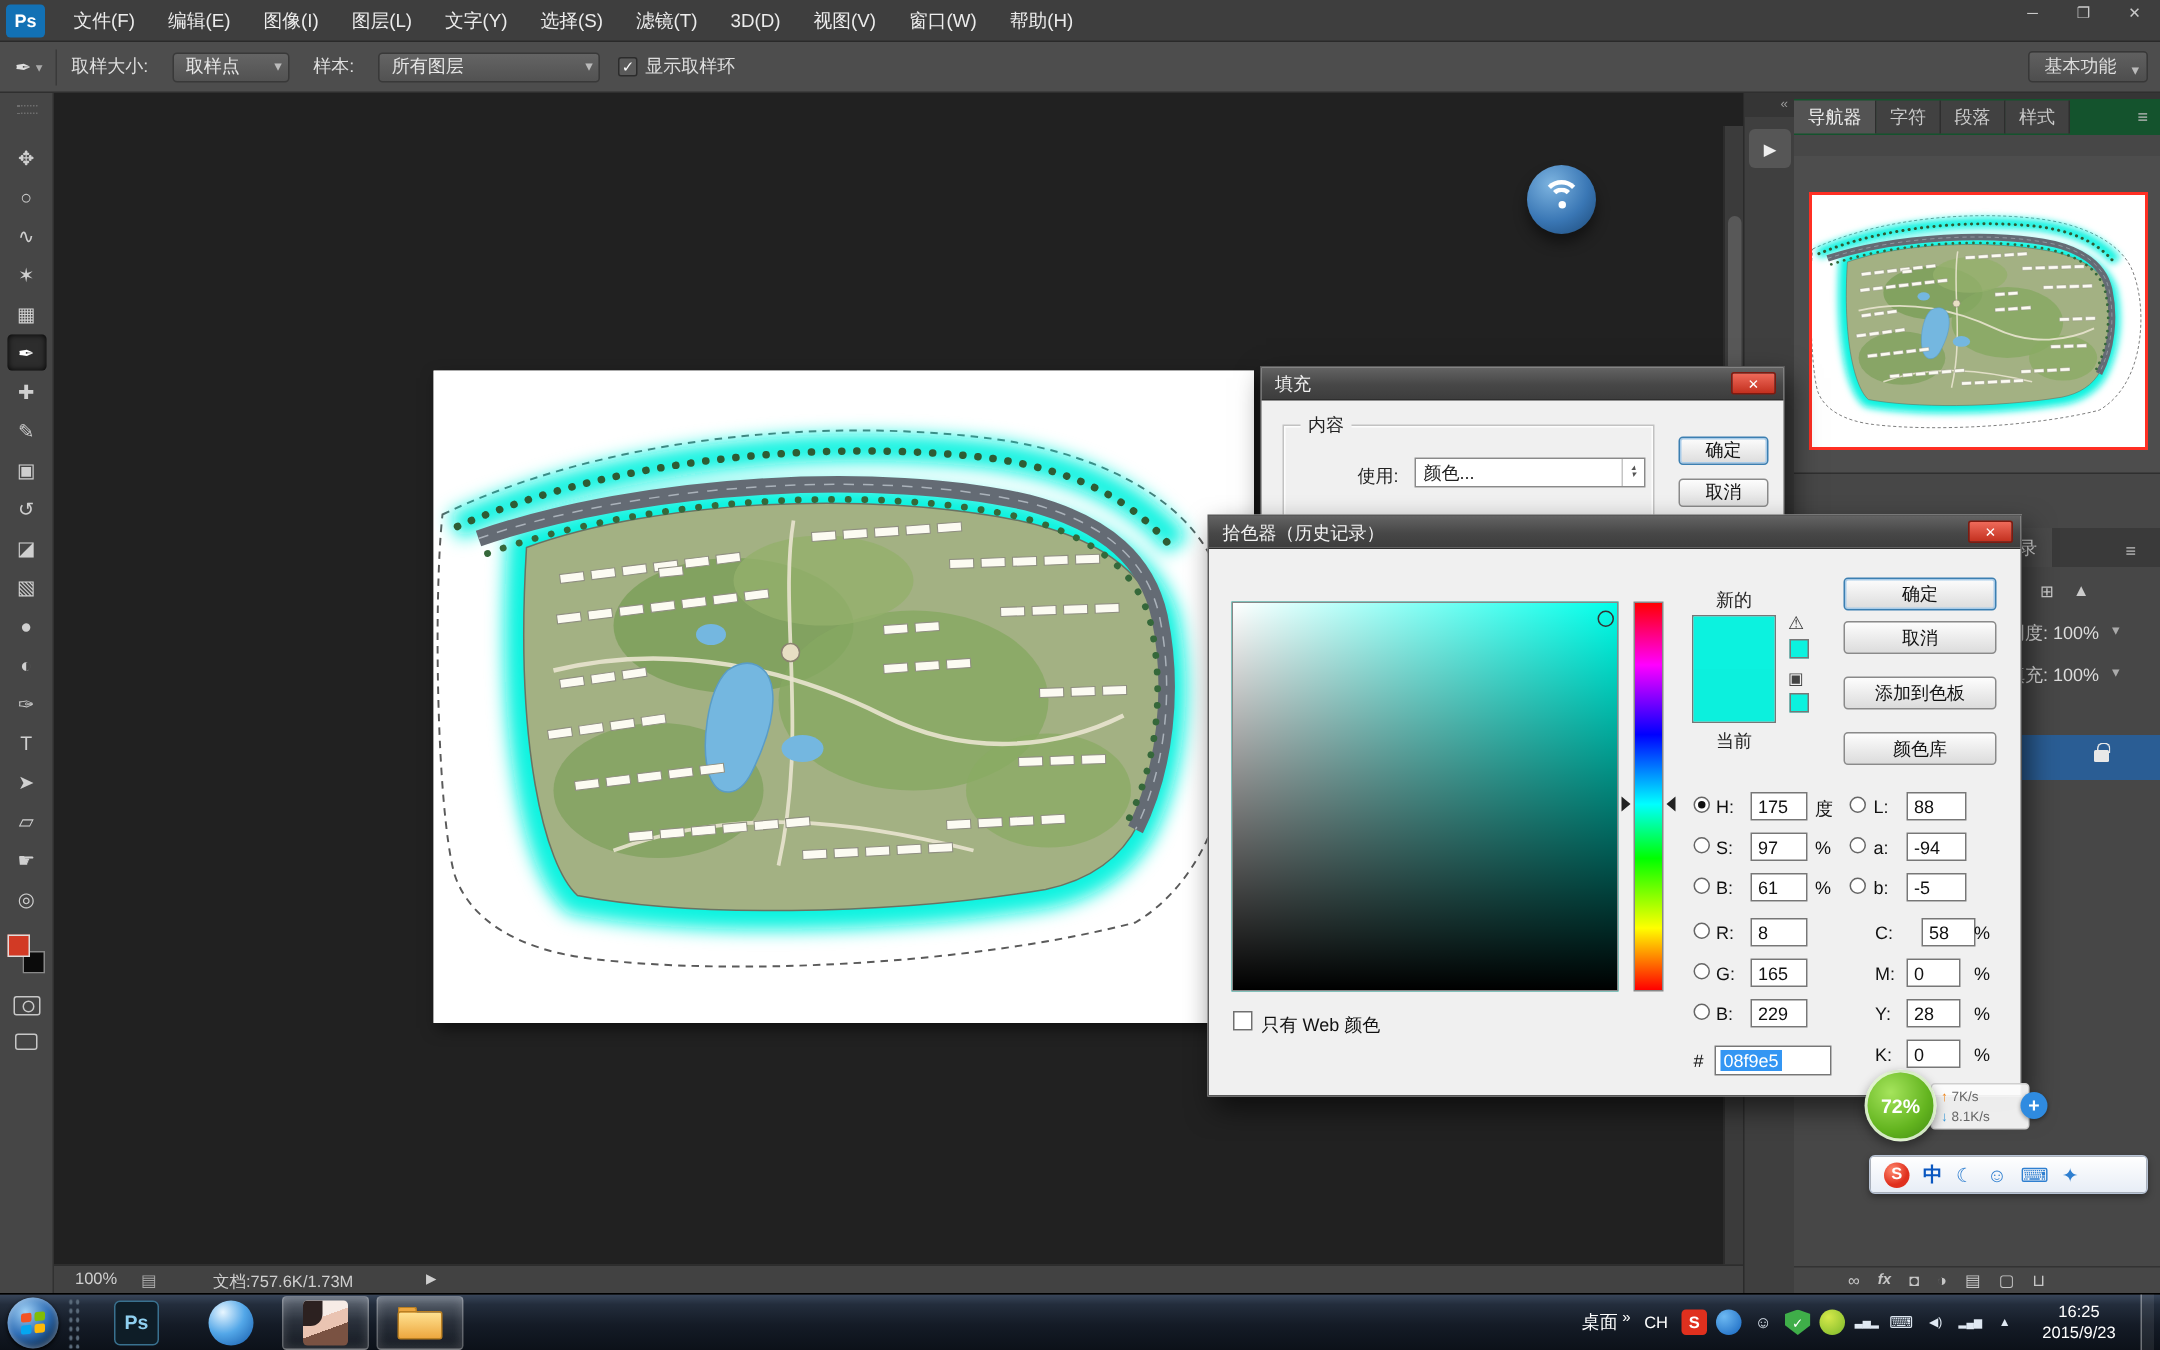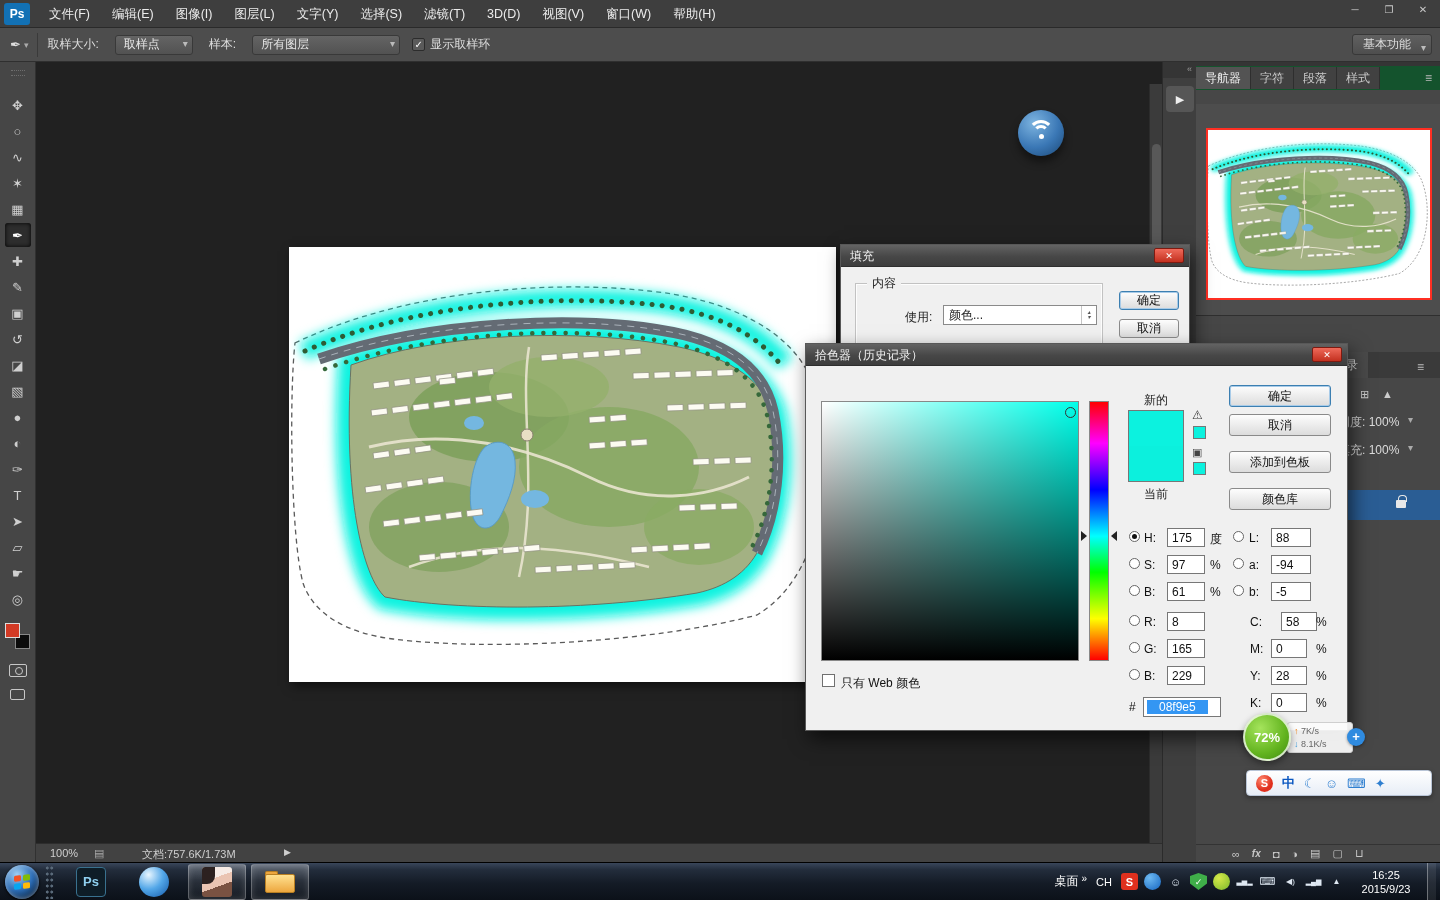--- a/index.html
+++ b/index.html
@@ -105,21 +105,21 @@
 .warn{position:absolute;left:386px;top:64px;font-size:12px;color:#333}
 .minisw{position:absolute;left:387px;width:13px;height:13px;background:#0cf2df;border:1px solid #777}
 .cubeic{position:absolute;left:386px;top:102px;font-size:11px;color:#444}
 .prow{position:absolute;left:0;width:100%;height:20px}
 .radio{position:absolute;top:3px;width:11px;height:11px;border:1px solid #666;border-radius:50%;background:#fff}
 .radio.on::after{content:"";position:absolute;inset:2px;background:#111;border-radius:50%}
 .plabel{position:absolute;top:3px;font-size:12px;color:#111}
 .pinput{position:absolute;top:0;width:38px;height:19px;background:#fff;border:1px solid #777;font-size:12px;color:#111;padding:2px 0 0 4px}
 .psuffix{position:absolute;top:3px;font-size:12px;color:#111}
 .hexin{position:absolute;left:337px;top:353px;width:78px;height:20px;background:#fff;border:1px solid #777;padding:2px 0 0 3px;font-size:12px}
-.hexsel{background:#3496f3;color:#fff;padding:0 12px}
+.hexsel{background:#3496f3;color:#fff;padding:0 2px}
 .wcheck{position:absolute;left:16px;top:330px;width:13px;height:13px;background:#fff;border:1px solid #707070}
 
 
 .wifi{left:1018px;top:110px;width:46px;height:46px;border-radius:50%;z-index:30;
   background:radial-gradient(circle at 35% 28%,#7db4e0,#3a77b5 55%,#1b4775);box-shadow:0 6px 9px rgba(0,0,0,.45)}
 .wifi .a1{position:absolute;left:10px;top:10px;width:26px;height:26px;border:3px solid transparent;border-top-color:#fff;border-radius:50%}
 .wifi .a2{position:absolute;left:15px;top:15px;width:16px;height:16px;border:3px solid transparent;border-top-color:#fff;border-radius:50%}
 .wifi .dot{position:absolute;left:20.5px;top:24px;width:5px;height:5px;background:#fff;border-radius:50%}
 .speedball{left:1243px;top:713px;z-index:80}
 .sball{position:absolute;left:0;top:0;width:48px;height:48px;border-radius:50%;

